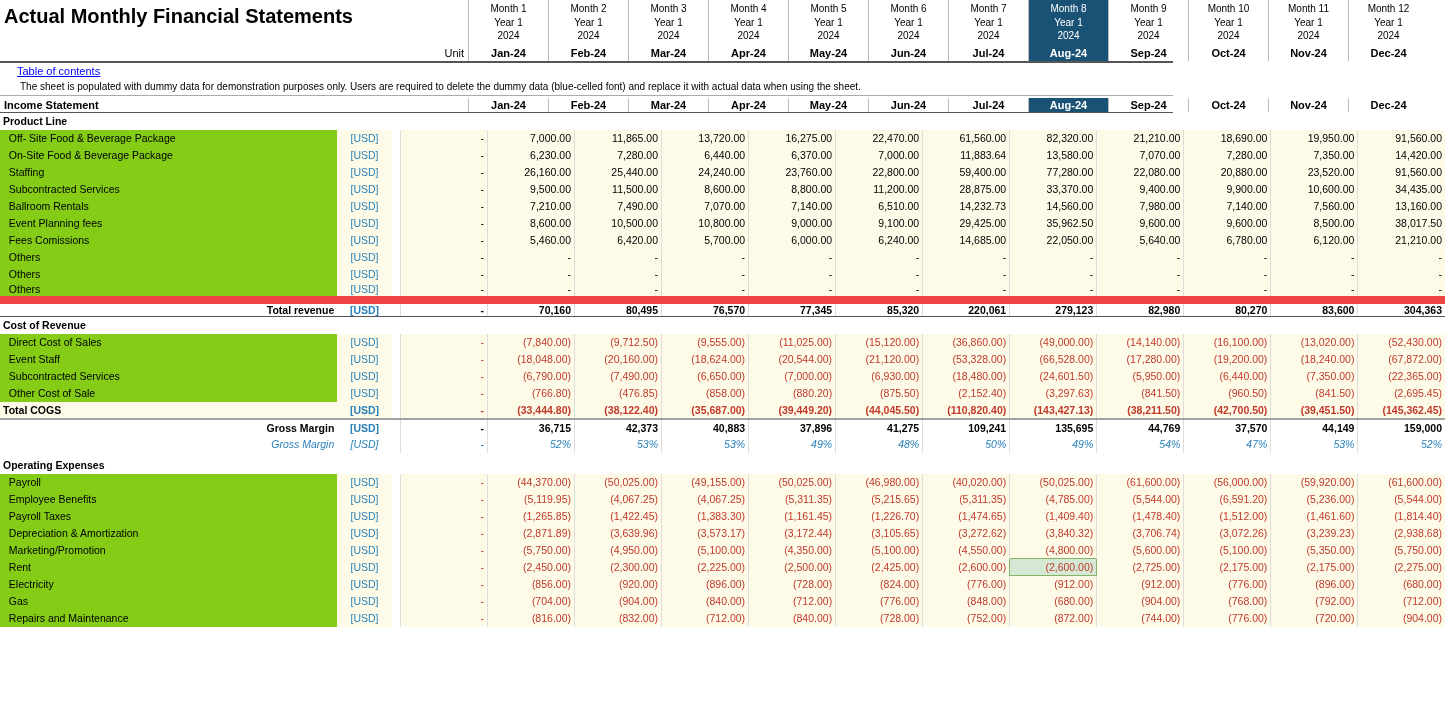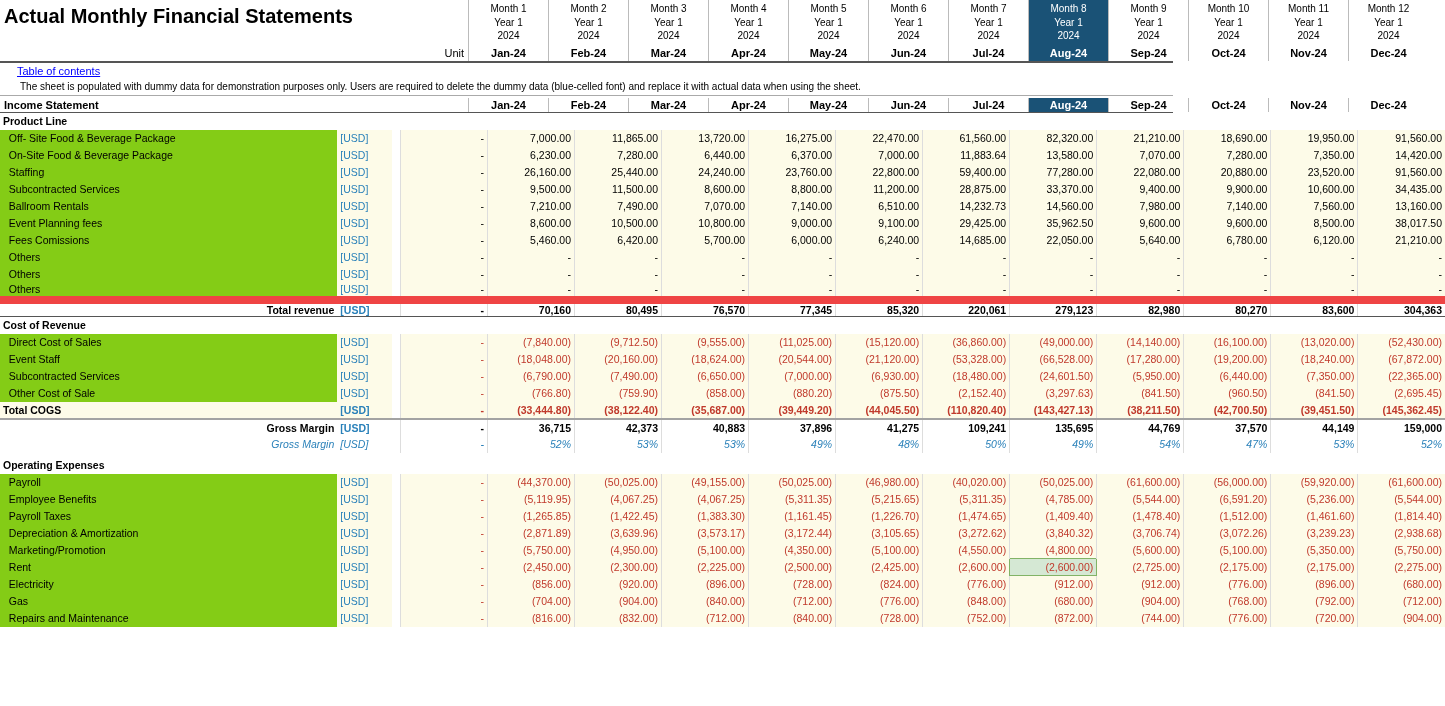--- a/index.html
+++ b/index.html
@@ -96,21 +96,21 @@
     
     .data-table td {
       font-size: 10.5px;
       padding: 0px 3px;
       height: 17px;
       white-space: nowrap;
       overflow: hidden;
     }
     
     .lbl { width: 310px; }
-    .unt { width: 50px; color: #2980b9; text-align: left; }
+    .unt { width: 50px; color: #2980b9; text-align: center; }
     .sep { width: 8px; }
     .val { width: 80px; text-align: right; border-left: 1px solid #ddd; }
     
     .row-yellow td.val { background: #fdfbe8; }
     .row-yellow td.lbl { background: #84cc16; }
     .row-yellow td.unt { background: #fdfbe8; }
     .row-yellow td.sep { background: #fff; }
     
     .neg { color: #c0392b; }
     .bold { font-weight: bold; }
@@ -472,21 +472,21 @@
       <td class="val neg">(7,350.00)</td>
       <td class="val neg">(22,365.00)</td>
     </tr>
 
     <tr class="row-yellow">
       <td class="lbl">&nbsp;&nbsp;Other Cost of Sale</td>
       <td class="unt">[USD]</td>
       <td class="sep"></td>
       <td class="val neg">-</td>
       <td class="val neg">(766.80)</td>
-      <td class="val neg">(759.90)</td>
+      <td class="val neg">(476.85)</td>
       <td class="val neg">(858.00)</td>
       <td class="val neg">(880.20)</td>
       <td class="val neg">(875.50)</td>
       <td class="val neg">(2,152.40)</td>
       <td class="val neg">(3,297.63)</td>
       <td class="val neg">(841.50)</td>
       <td class="val neg">(960.50)</td>
       <td class="val neg">(841.50)</td>
       <td class="val neg">(2,695.45)</td>
     </tr>

